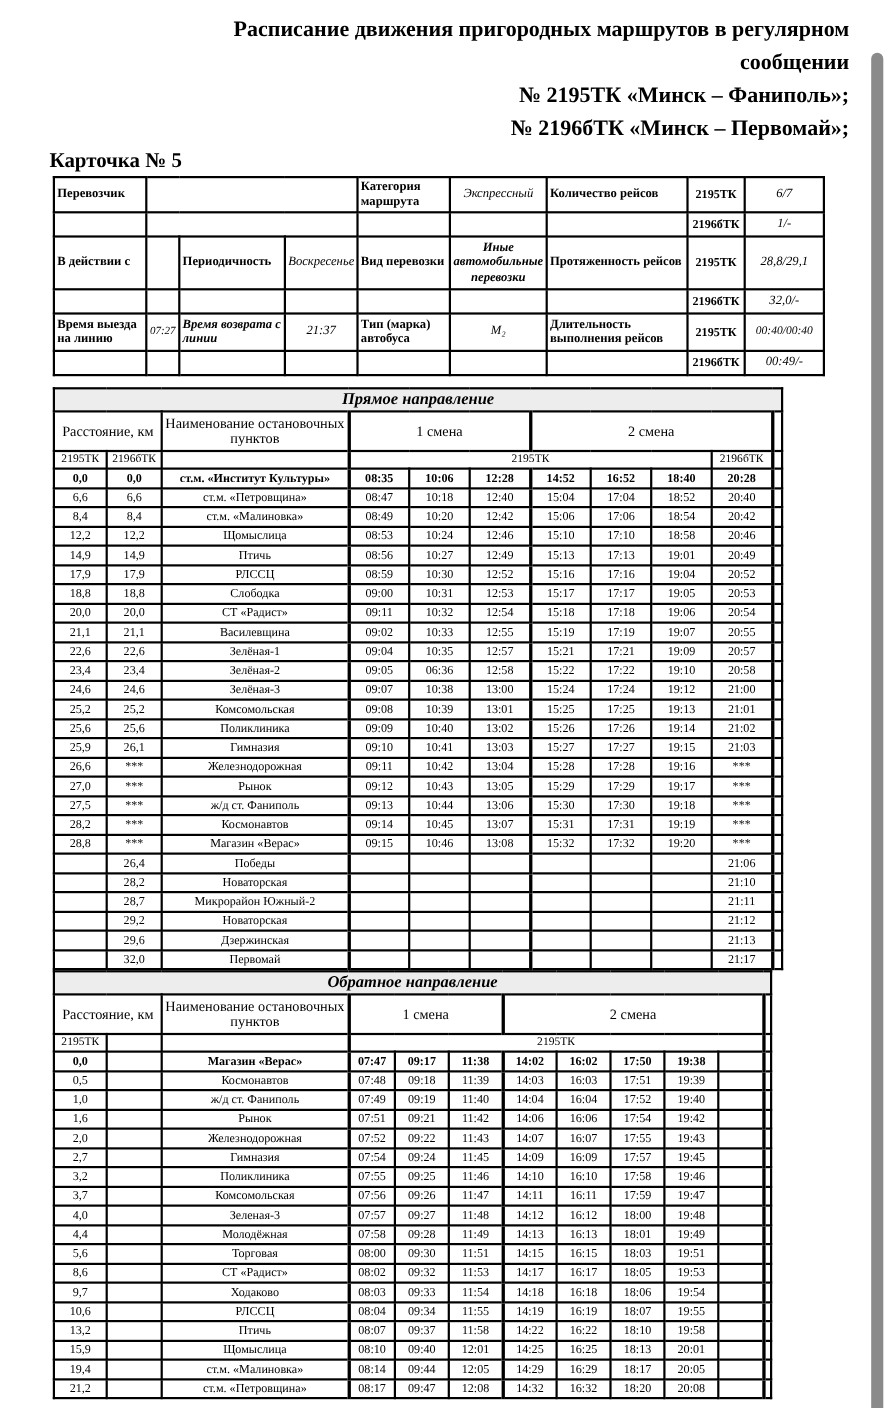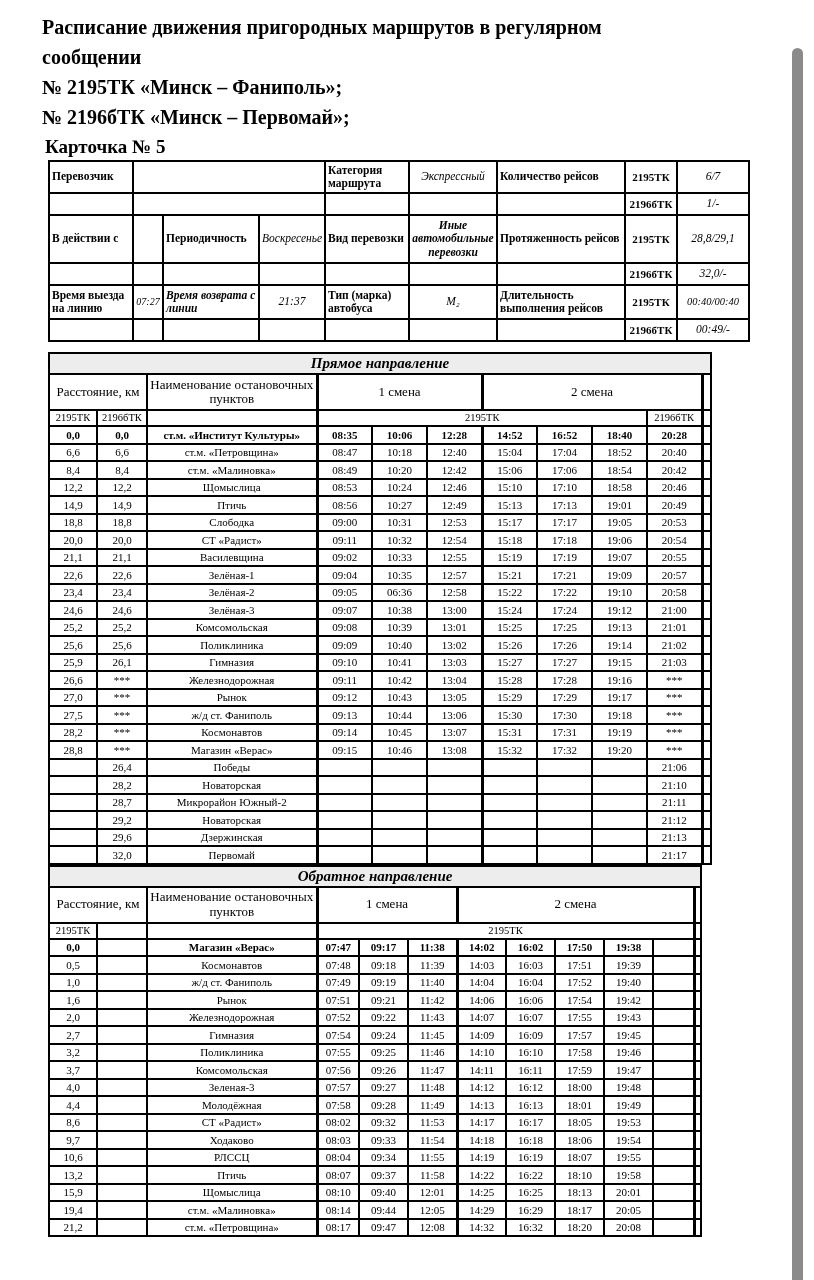--- a/index.html
+++ b/index.html
@@ -2,21 +2,21 @@
 <html style="--sec-bg: #ededed; --sb: #8a8a8a;"><head>
 <meta charset="utf-8">
 <style>
   html,body{margin:0;padding:0;}
   body{
     width:814px;height:1280px;position:relative;overflow:hidden;
     background:#fff;color:#000;
     font-family:"Liberation Serif","DejaVu Serif",serif;
   }
   .page{position:absolute;left:0;top:0;width:814px;height:1280px;}
-  .title{width:730px;margin:12px auto 0 auto;text-align:left;
+  .title{width:730px;margin:12px auto 0 auto;text-align:right;
          font-size:20px;font-weight:bold;line-height:30px;}
   .card{margin:4px 0 2px 45px;font-size:19px;font-weight:bold;}
   table{border-collapse:collapse;table-layout:fixed;}
   td{border:2px solid #000;text-align:center;vertical-align:middle;
      overflow:hidden;padding:0 2px;}
   
   .info{margin-left:48px;width:700px;}
   .info td{font-size:11.5px;line-height:1.15;}
   .info .lab{font-weight:bold;text-align:left;}
   .info .i{font-style:italic;}
@@ -223,20 +223,33 @@
           <td class="thickL">08:56</td>
           <td>10:27</td>
           <td>12:49</td>
           <td class="thickL">15:13</td>
           <td>17:13</td>
           <td>19:01</td>
           <td>20:49</td>
           <td class="thickL"></td>
         </tr>
         <tr>
+          <td>17,9</td>
+          <td>17,9</td>
+          <td>РЛССЦ</td>
+          <td class="thickL">08:59</td>
+          <td>10:30</td>
+          <td>12:52</td>
+          <td class="thickL">15:16</td>
+          <td>17:16</td>
+          <td>19:04</td>
+          <td>20:52</td>
+          <td class="thickL"></td>
+        </tr>
+        <tr>
           <td>18,8</td>
           <td>18,8</td>
           <td>Слободка</td>
           <td class="thickL">09:00</td>
           <td>10:31</td>
           <td>12:53</td>
           <td class="thickL">15:17</td>
           <td>17:17</td>
           <td>19:05</td>
           <td>20:53</td>
@@ -661,20 +674,34 @@
           <td>09:28</td>
           <td>11:49</td>
           <td class="thickL">14:13</td>
           <td>16:13</td>
           <td>18:01</td>
           <td>19:49</td>
           <td></td>
           <td class="thickL"></td>
         </tr>
         <tr>
+          <td>5,6</td>
+          <td></td>
+          <td>Торговая</td>
+          <td class="thickL">08:00</td>
+          <td>09:30</td>
+          <td>11:51</td>
+          <td class="thickL">14:15</td>
+          <td>16:15</td>
+          <td>18:03</td>
+          <td>19:51</td>
+          <td></td>
+          <td class="thickL"></td>
+        </tr>
+        <tr>
           <td>8,6</td>
           <td></td>
           <td>СТ «Радист»</td>
           <td class="thickL">08:02</td>
           <td>09:32</td>
           <td>11:53</td>
           <td class="thickL">14:17</td>
           <td>16:17</td>
           <td>18:05</td>
           <td>19:53</td>

